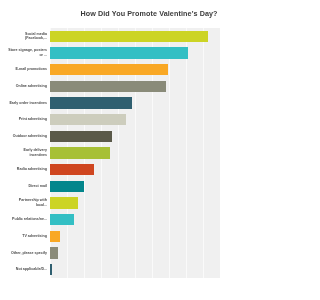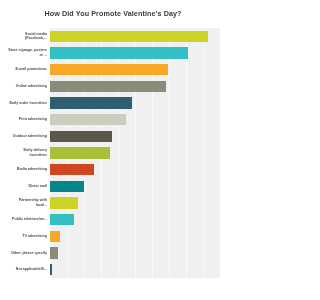--- a/index.html
+++ b/index.html
@@ -24,20 +24,21 @@
     position: absolute;
     left: 0;
     top: 9px;
     width: 226px;
     text-align: center;
     font-size: 7.2px;
     font-weight: bold;
     color: #3b3b3b;
     letter-spacing: 0.1px;
     line-height: 9px;
+    padding-left: 36px;
   }
   .plot-wrap {
     position: absolute;
     left: 6px;
     top: 28px;
     width: 214px;
     height: 250px;
   }
   .labels-col {
     position: absolute;

